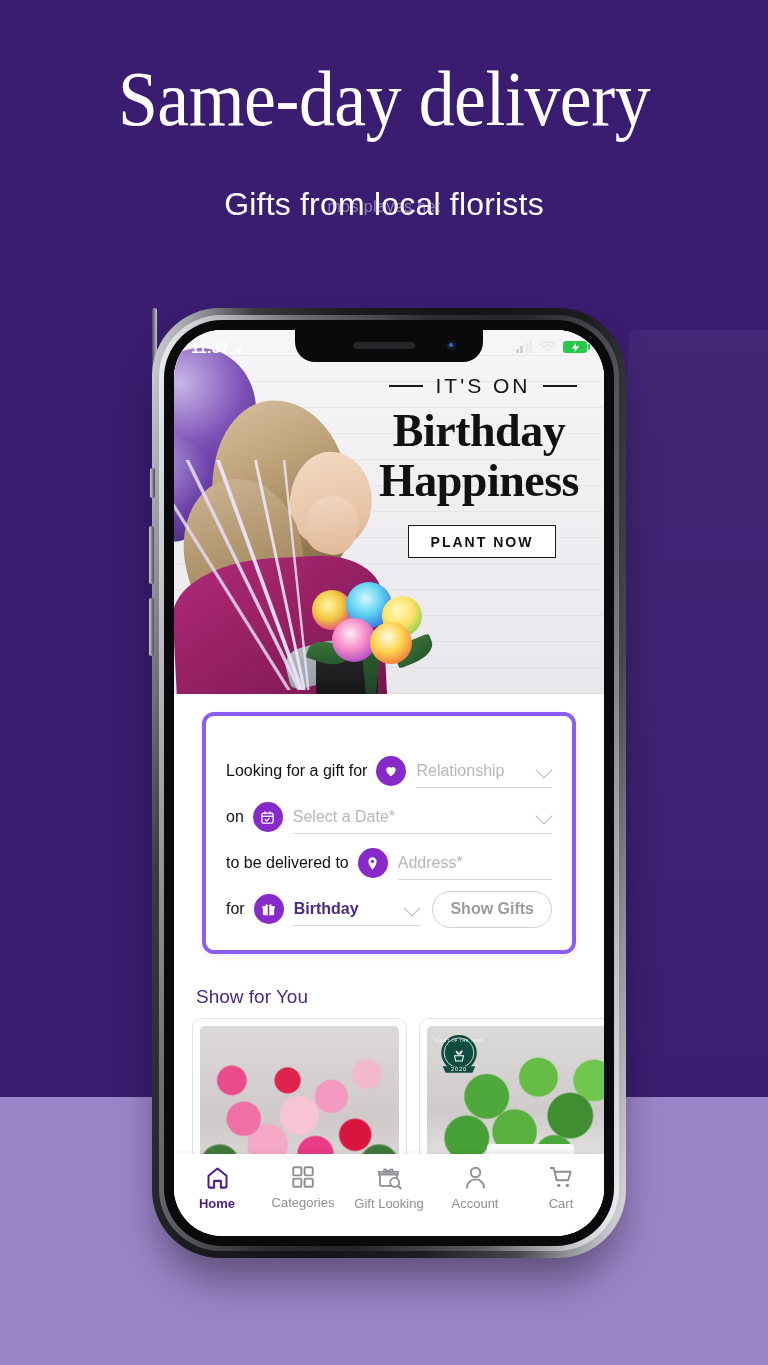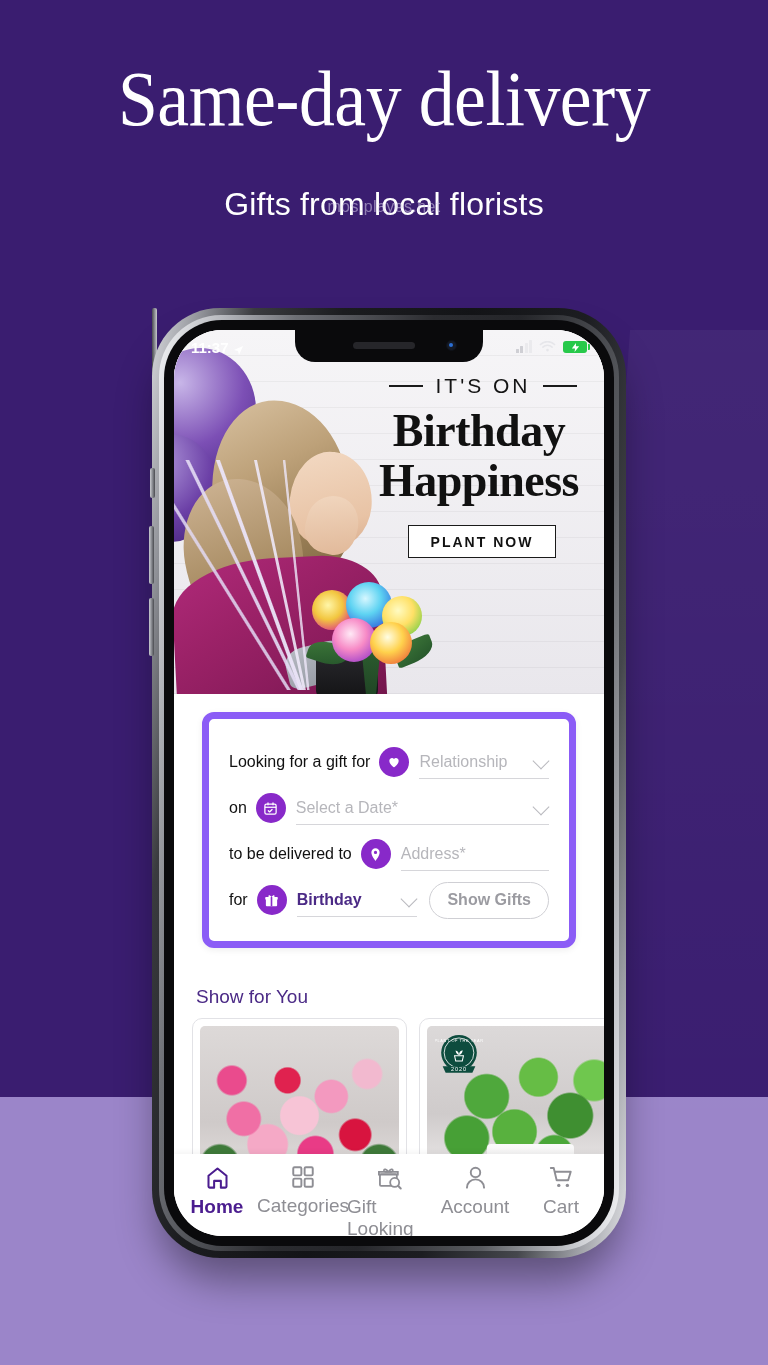--- a/index.html
+++ b/index.html
@@ -288,24 +288,24 @@
 
   
   .finder-wrap {
     position:absolute; left:0; top:364px; width:430px; height:300px;
     background:#ffffff;
     padding: 18px 6px 0 6px;
   }
   .finder-card {
     width: 374px; margin: 0 auto;
     background:#fff;
-    border:7px solid #8b5cf6;
+    border:4px solid #8b5cf6;
     border-radius: 12px;
     box-shadow: 0 2px 7px rgba(0,0,0,0.07);
-    padding: 20px 20px 18px 20px;
+    padding: 32px 20px 18px 20px;
   }
   .frow { display:flex; align-items:center; position:relative; min-height:46px; }
   .flabel {
     color:#111; font-size:16px; white-space:nowrap; margin-right:9px;
     font-family:"Liberation Sans", sans-serif;
   }
   .ficon {
     width:30px; height:30px; border-radius:50%;
     background:#8829c9;
     display:flex; align-items:center; justify-content:center;
@@ -404,21 +404,21 @@
     padding-top:10px;
     border-top:0;
     box-shadow: 0 -2px 6px rgba(0,0,0,0.05);
     z-index: 20;
   }
   .navitem {
     display:flex; flex-direction:column; align-items:center; gap:5px;
     width:84px;
   }
   .navlabel {
-    font-size:19px; color:#8e8e94;
+    font-size:13px; color:#8e8e94;
     font-family:"Liberation Sans", sans-serif;
   }
   .navitem.active .navlabel { color:#4b1d8f; font-weight:700; }
 </style>
 </head>
 <body>
 
 <div id="stage">
 
   <div class="band-dark"></div>

